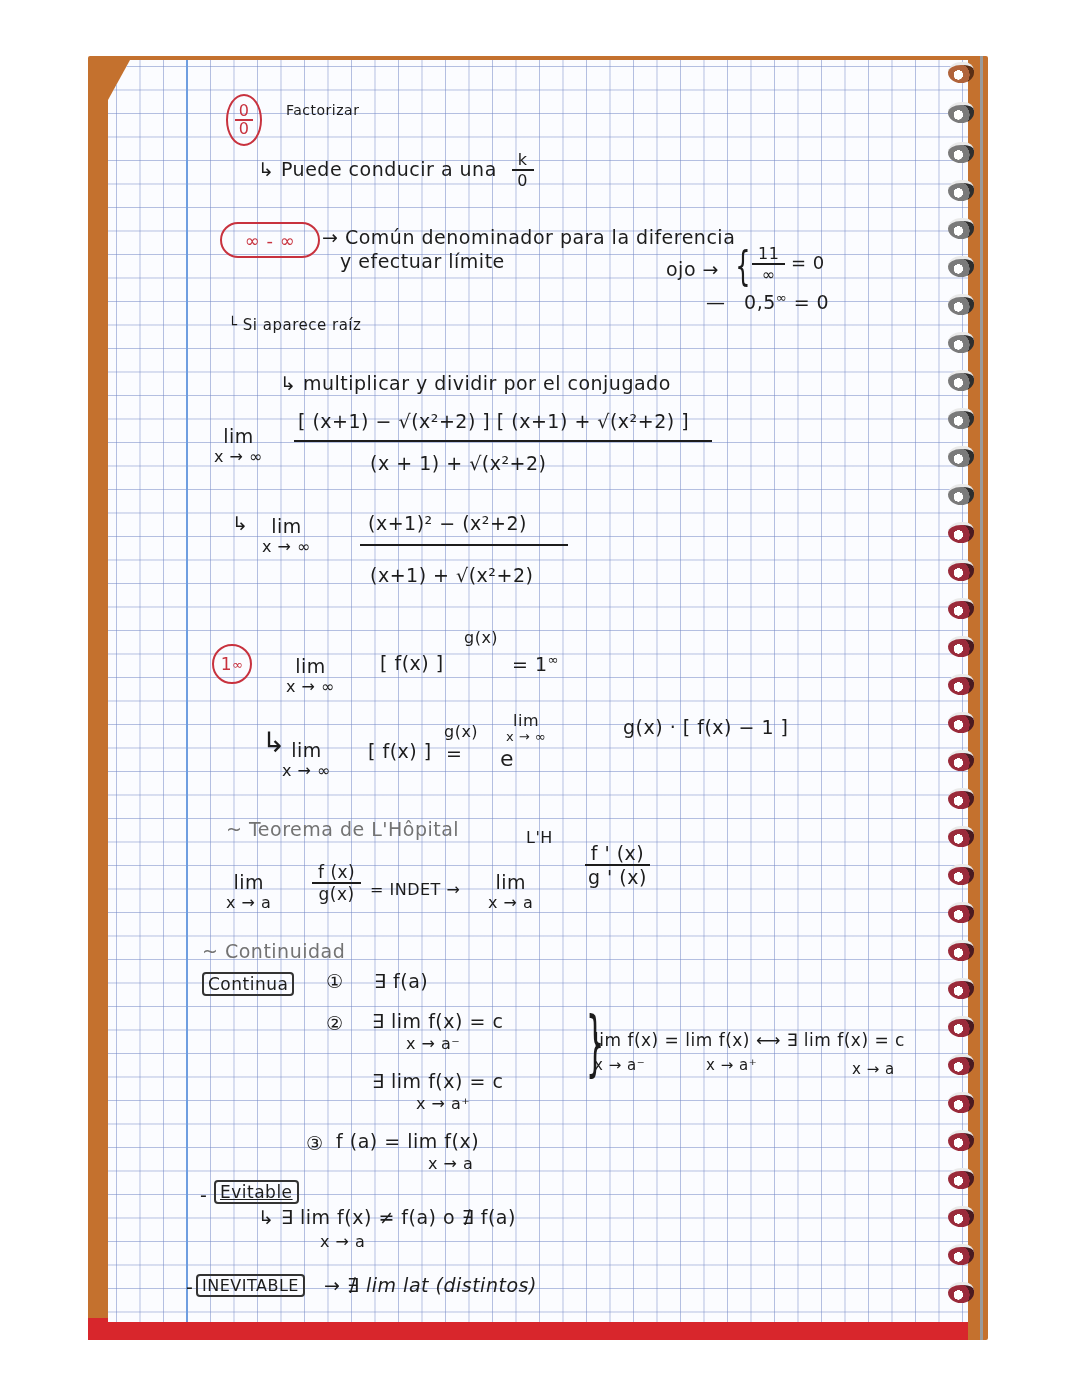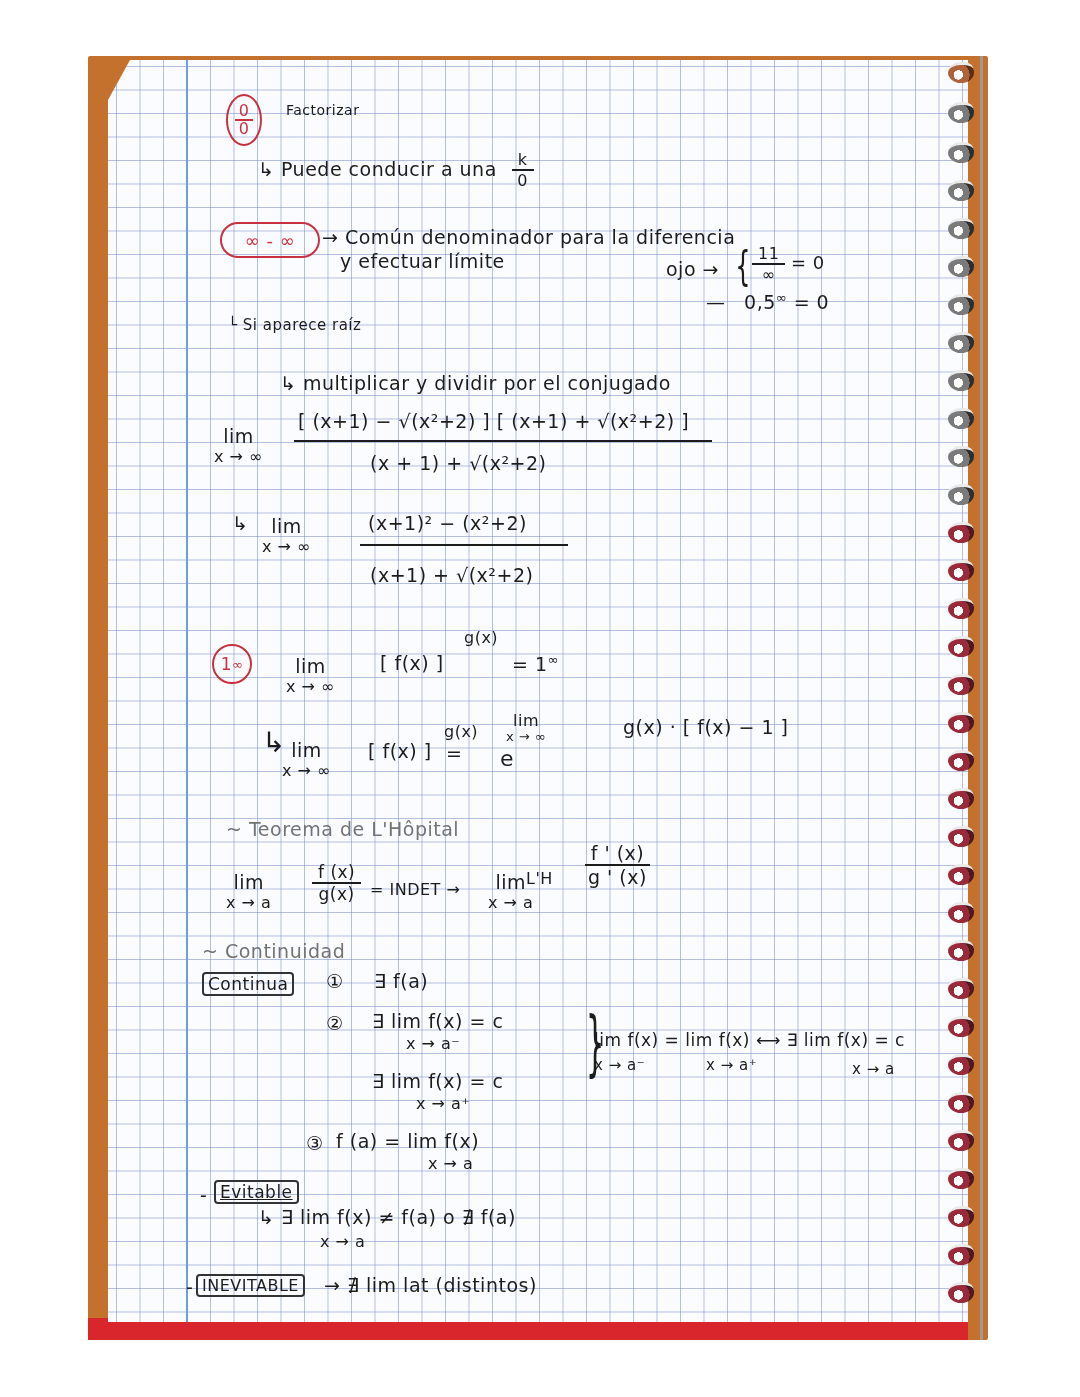--- a/index.html
+++ b/index.html
@@ -184,21 +184,21 @@
 <div class="hw" style="left:500px; top:746px; font-size:22px;">e</div>
 <div class="hw" style="left:506px; top:712px; font-size:16px;">
   <span class="lim">
     <span>lim</span>
     <span class="sub" style="font-size:13px;">x → ∞</span>
   </span>
 </div>
 <div class="hw" style="left:580px; top:716px;margin-left:43px;">g(x) · [ f(x) − 1 ]</div>
 
 <div class="hw red" style="left:226px; top:818px;">~ Teorema de L'Hôpital</div>
-<div class="hw" style="left:526px; top:828px; font-size:16px;margin-top:41px;">L'H</div>
+<div class="hw" style="left:526px; top:828px; font-size:16px;">L'H</div>
 <div class="hw" style="left:226px; top:872px;">
   <span class="lim">
     <span>lim</span>
     <span class="sub">x → a</span>
   </span>
 </div>
 <div class="hw" style="left:312px; top:862px; font-size:17px;">
   <span class="frac">
     <span class="num">f (x)</span>
     <span class="den">g(x)</span>
@@ -238,13 +238,13 @@
 <div class="hw" style="left:336px; top:1130px;">f (a) = lim f(x)</div>
 <div class="hw" style="left:428px; top:1154px; font-size:16px;">x → a</div>
 
 <div class="hw" style="left:200px; top:1184px;">-</div>
 <div class="hw box" style="left:214px; top:1180px; font-size:17px;text-decoration:underline;">Evitable</div>
 <div class="hw" style="left:258px; top:1206px;">↳ ∃ lim f(x) ≠ f(a)  o  ∄ f(a)</div>
 <div class="hw" style="left:320px; top:1232px; font-size:16px;">x → a</div>
 
 <div class="hw" style="left:186px; top:1276px;">-</div>
 <div class="hw box" style="left:196px; top:1274px; font-size:16px;">INEVITABLE</div>
-<div class="hw" style="left:324px; top:1274px;">→  ∄ lim lat (distintos)</div>
+<div class="hw" style="left:324px; top:1274px;font-style:italic;">→  ∄ lim lat (distintos)</div>
 
 </body></html>

